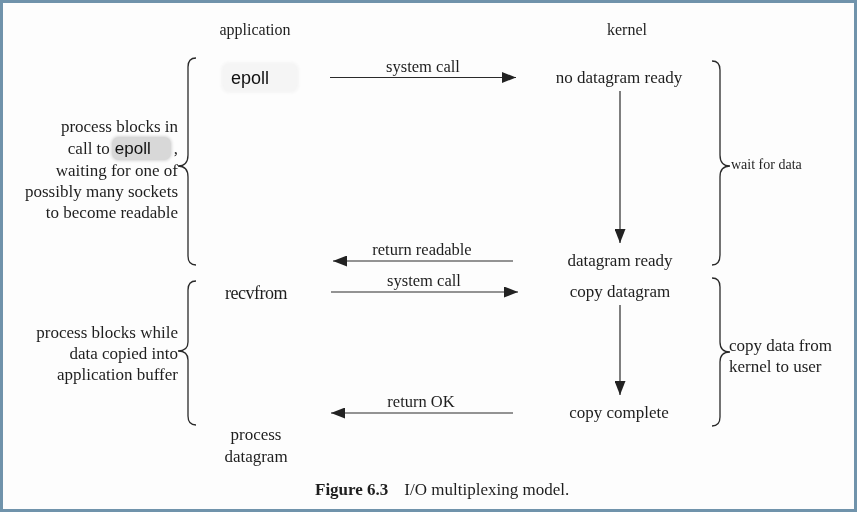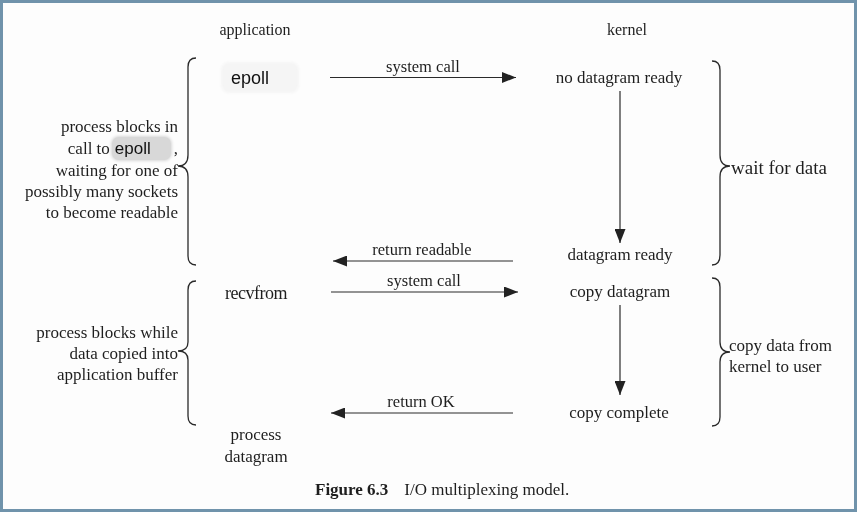--- a/index.html
+++ b/index.html
@@ -82,21 +82,21 @@
   <div class="abs patch-top">
     <span class="sans">epoll</span>
   </div>
   <div class="abs ctr mono" style="left:253px; top:281px;">recvfrom</div>
   <div class="abs ctr" style="left:253px; top:421px; text-align:center; font-size:17px; line-height:22px;">
     <div>process</div>
     <div>datagram</div>
   </div>
 
   <div class="abs ctr lbl" style="left:616px; top:66px;">no datagram ready</div>
-  <div class="abs ctr lbl" style="left:617px; top:243px;">datagram ready</div>
+  <div class="abs ctr lbl" style="left:617px; top:249px;">datagram ready</div>
   <div class="abs ctr lbl" style="left:617px; top:280px;">copy datagram</div>
   <div class="abs ctr lbl" style="left:616px; top:401px;">copy complete</div>
 
   <div class="abs ctr arrlbl" style="left:420px; top:56px;">system call</div>
   <div class="abs ctr arrlbl" style="left:419px; top:239px;">return readable</div>
   <div class="abs ctr arrlbl" style="left:421px; top:270px;">system call</div>
   <div class="abs ctr arrlbl" style="left:418px; top:391px;">return OK</div>
 
   <div class="abs note" style="left:0px; top:319px;">
     <div>process blocks while</div>
@@ -105,21 +105,21 @@
   </div>
 
   <div class="abs note" style="left:0px; top:113px;">
     <div>process blocks in</div>
     <div><span>call to</span><span class="patch-inline"><span class="sans" style="font-size:17px;">epoll</span></span><span>,</span></div>
     <div>waiting for one of</div>
     <div>possibly many sockets</div>
     <div>to become readable</div>
   </div>
 
-  <div class="abs lbl" style="left:728px; top:155px; font-size:19px;">wait for data</div>
+  <div class="abs lbl" style="left:728px; top:155px; font-size:14px;">wait for data</div>
   <div class="abs note2r" style="left:726px; top:332px;">
     <div>copy data from</div>
     <div>kernel to user</div>
   </div>
 
   <div class="abs caption" style="left:312px; top:478px;">
     <b>Figure 6.3</b><span>I/O multiplexing model.</span>
   </div>
 
 </div>

